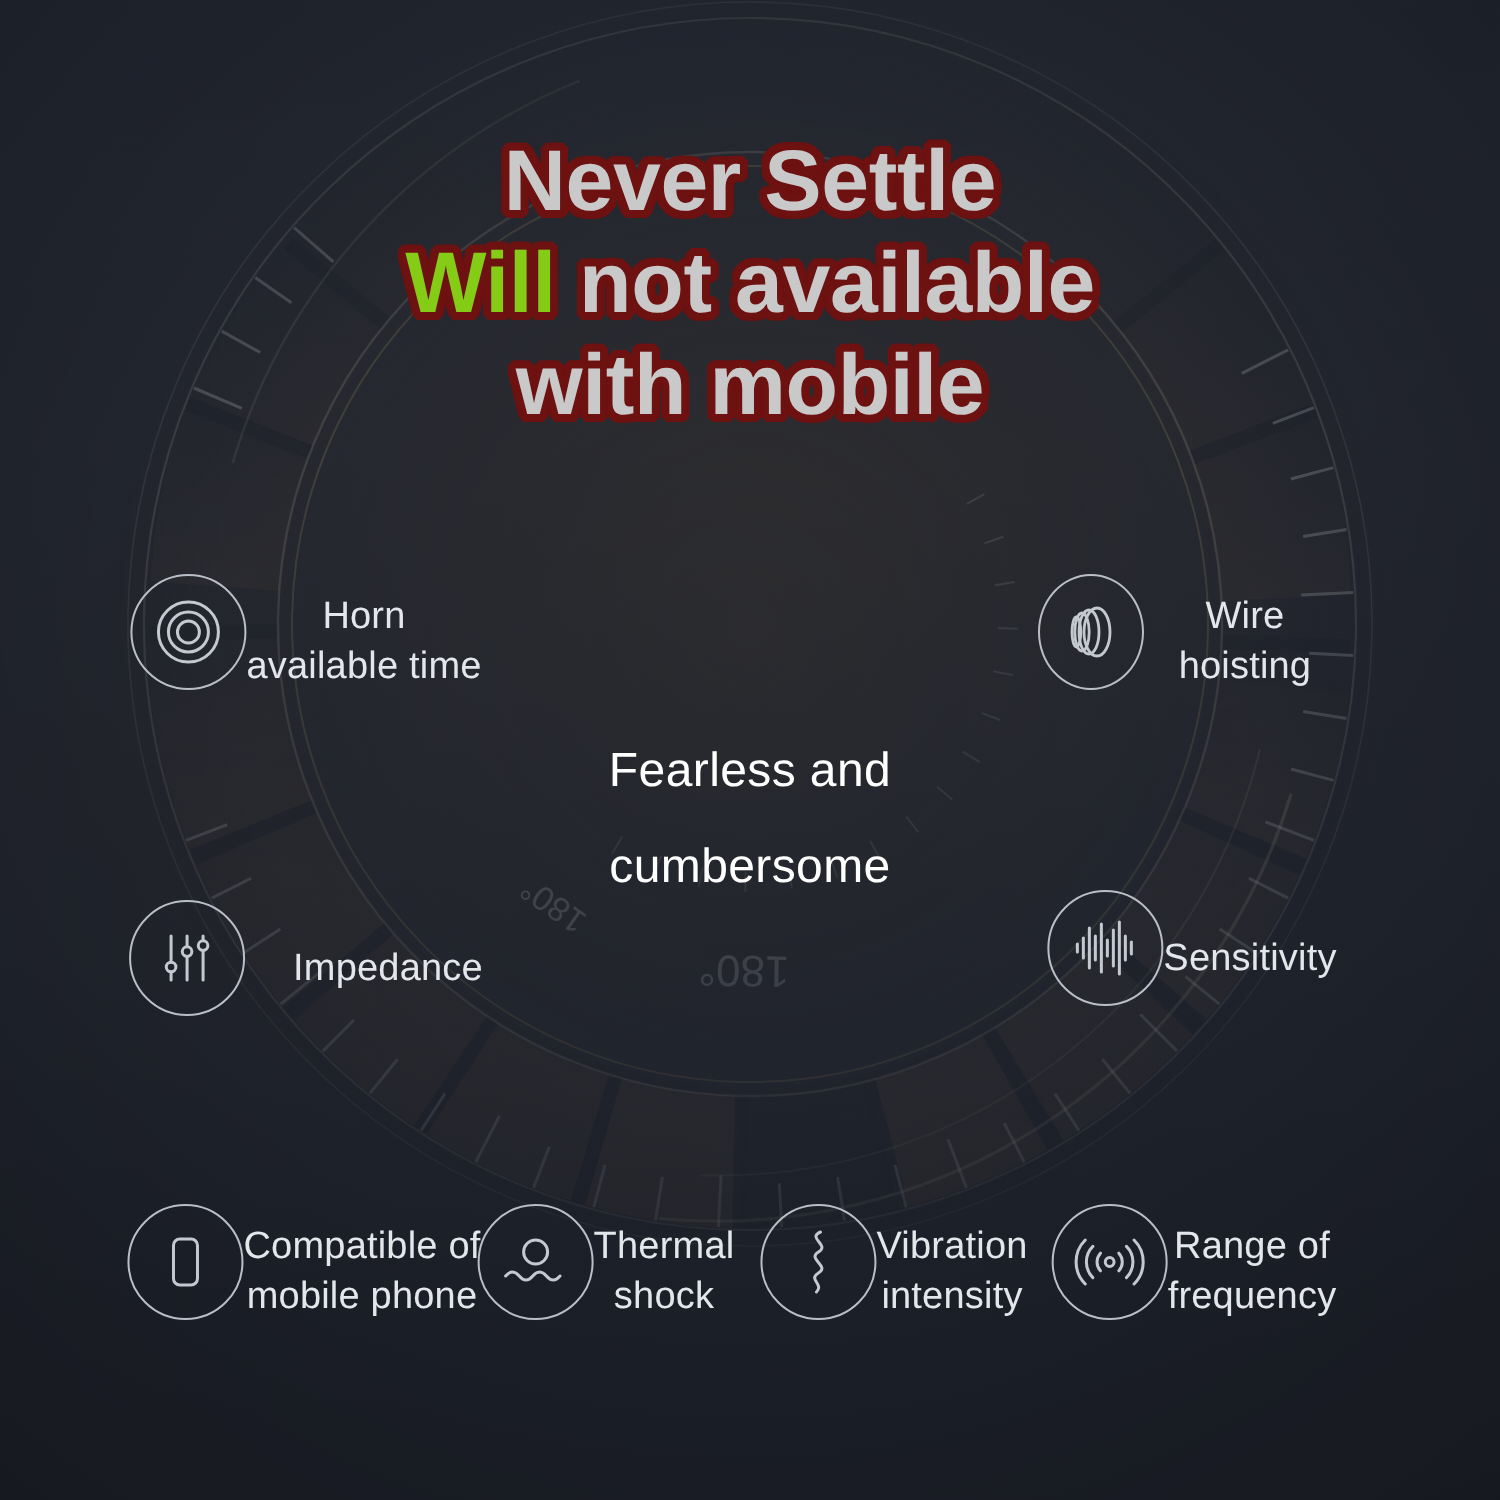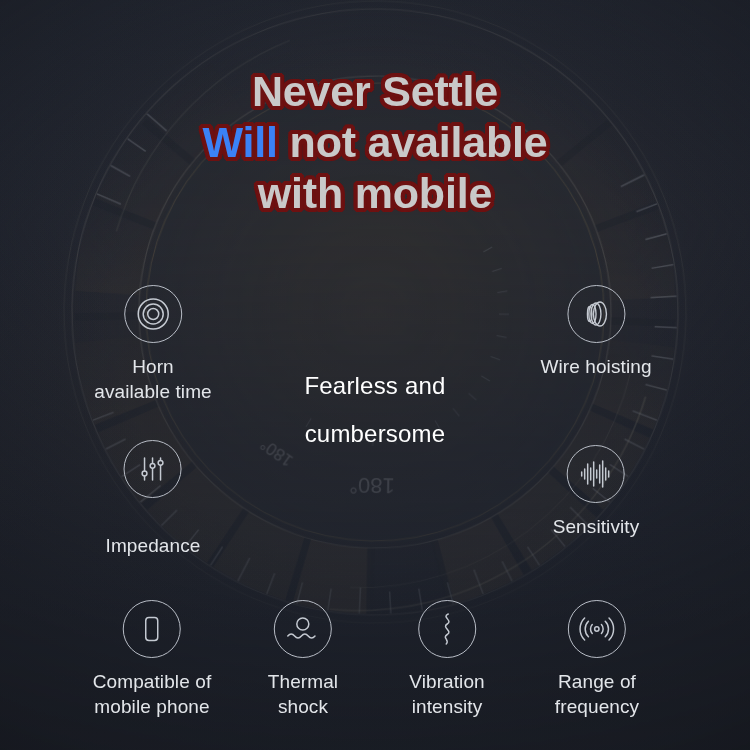--- a/index.html
+++ b/index.html
@@ -71,28 +71,28 @@
     font-weight: bold;
     letter-spacing: -0.2px;
     color: #c9c9c9;
     text-shadow:
       -3px 0 0 #6d1111, 3px 0 0 #6d1111, 0 -3px 0 #6d1111, 0 3px 0 #6d1111,
       -3px -3px 0 #6d1111, 3px -3px 0 #6d1111, -3px 3px 0 #6d1111, 3px 3px 0 #6d1111,
       -4px 0 0 #6d1111, 4px 0 0 #6d1111, 0 -4px 0 #6d1111, 0 4px 0 #6d1111,
       -2px -4px 0 #6d1111, 2px -4px 0 #6d1111, -2px 4px 0 #6d1111, 2px 4px 0 #6d1111,
       -4px -2px 0 #6d1111, 4px -2px 0 #6d1111, -4px 2px 0 #6d1111, 4px 2px 0 #6d1111;
   }
-  .headline .accent { color: #3b82f6; }
+  .headline .accent { color: #84cc16; }
 
   
   .feature {
     position: absolute;
     z-index: 4;
     display: flex;
-    flex-direction: column;
+    flex-direction: row;
     align-items: center;
   }
   .icon-circle {
     width: 58px;
     height: 58px;
     border: 1.4px solid #b9bec7;
     border-radius: 50%;
     display: flex;
     align-items: center;
     justify-content: center;
@@ -105,21 +105,21 @@
     font-size: 19px;
     line-height: 25px;
     color: #e3e6ea;
     white-space: pre-line;
     letter-spacing: 0.1px;
   }
 
   
   #f-horn      { left: 153px; top: 285px; transform: translateX(-50%); }
   #f-wire      { left: 596px; top: 285px; transform: translateX(-50%); }
-  #f-impedance { left: 153px; top: 440px; transform: translateX(-50%); gap: 24px; }
+  #f-impedance { left: 153px; top: 450px; transform: translateX(-50%); gap: 24px; }
   #f-sens      { left: 596px; top: 445px; transform: translateX(-50%); justify-content: center; }
   #f-phone     { left: 152px; top: 600px; transform: translateX(-50%); }
   #f-thermal   { left: 303px; top: 600px; transform: translateX(-50%); }
   #f-vibration { left: 447px; top: 600px; transform: translateX(-50%); }
   #f-freq      { left: 597px; top: 600px; transform: translateX(-50%); }
 
   
   .center-caption {
     position: absolute;
     left: 50%;

